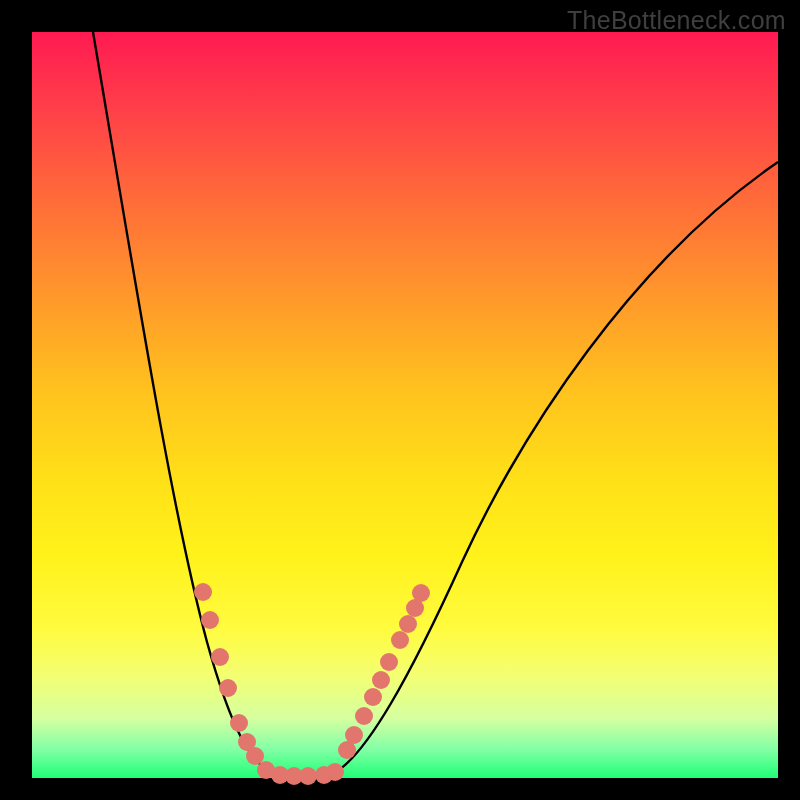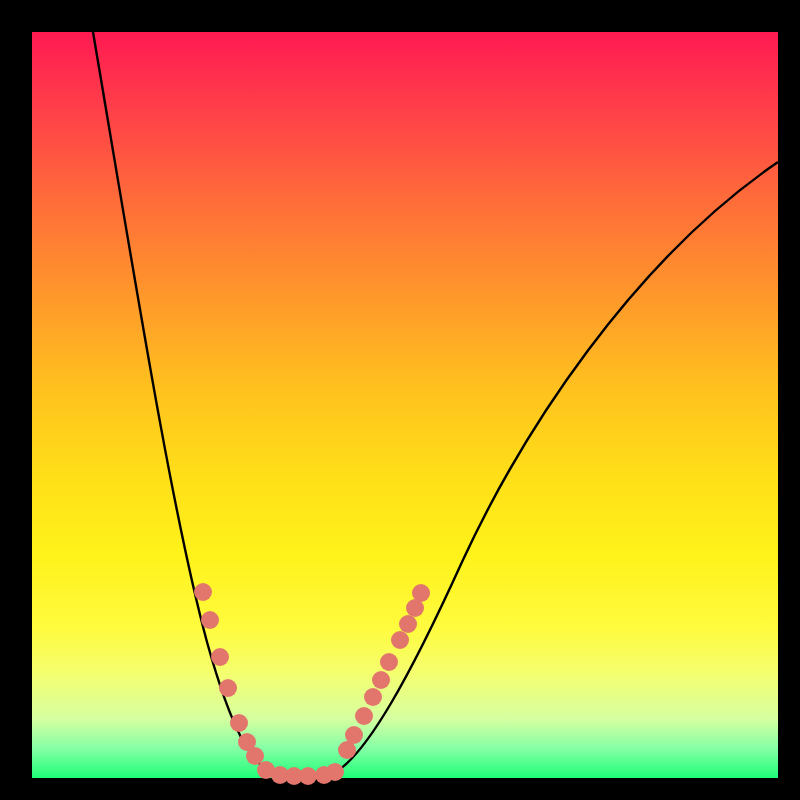--- a/index.html
+++ b/index.html
@@ -95,13 +95,14 @@
           <circle cx="349" cy="648" r="9" class="dot"></circle>
           <circle cx="357" cy="630" r="9" class="dot"></circle>
           <circle cx="368" cy="608" r="9" class="dot"></circle>
           <circle cx="376" cy="592" r="9" class="dot"></circle>
           <circle cx="383" cy="576" r="9" class="dot"></circle>
           <circle cx="389" cy="561" r="9" class="dot"></circle>
         </g>
     </svg>
   </div>
 
+  <div class="attribution">TheBottleneck.com</div>
 </div>
 
 </body></html>

